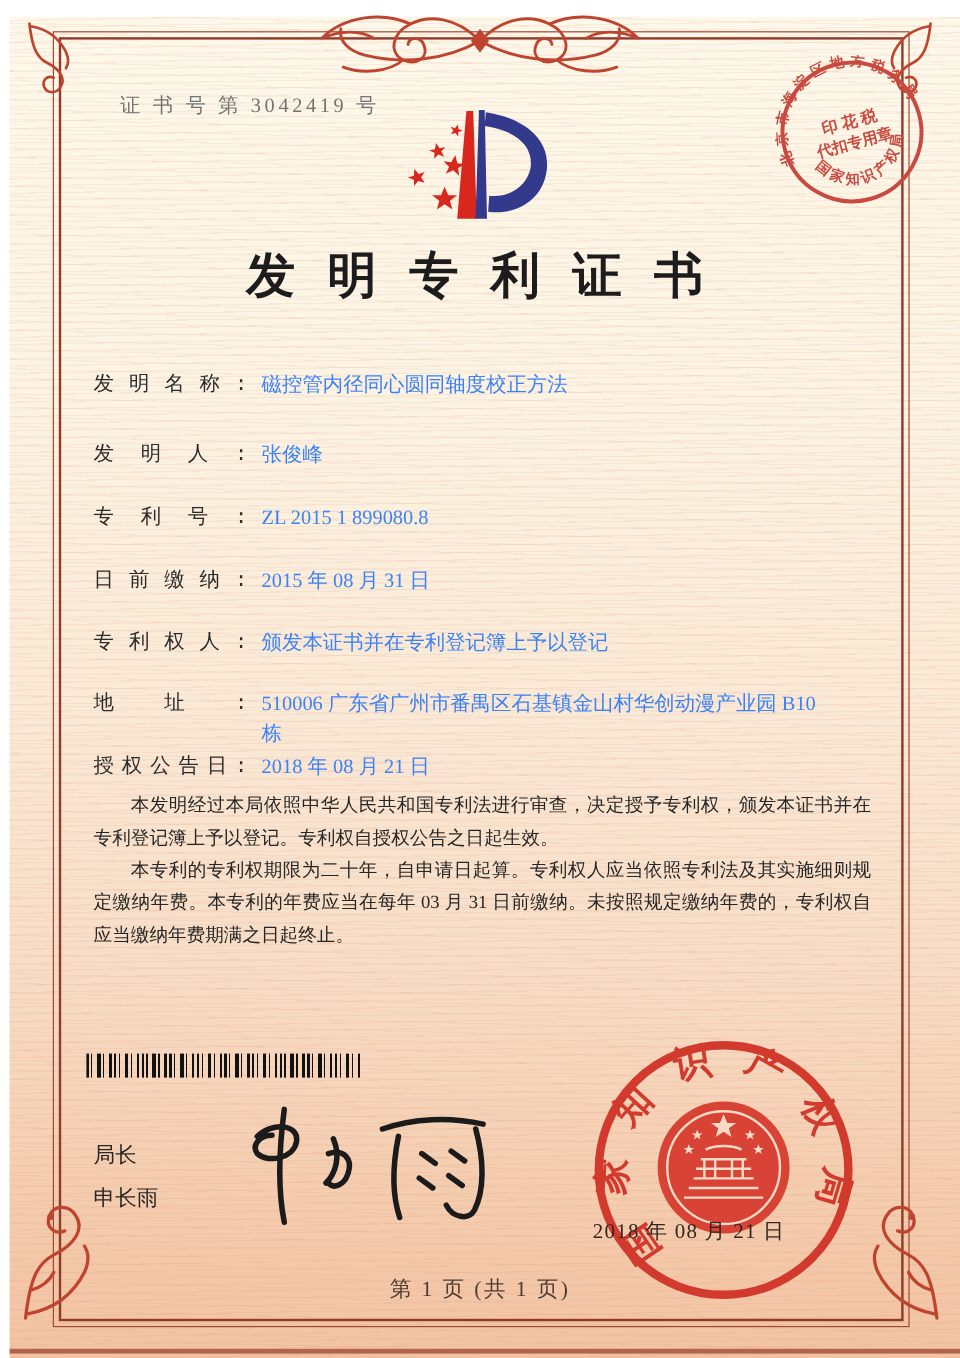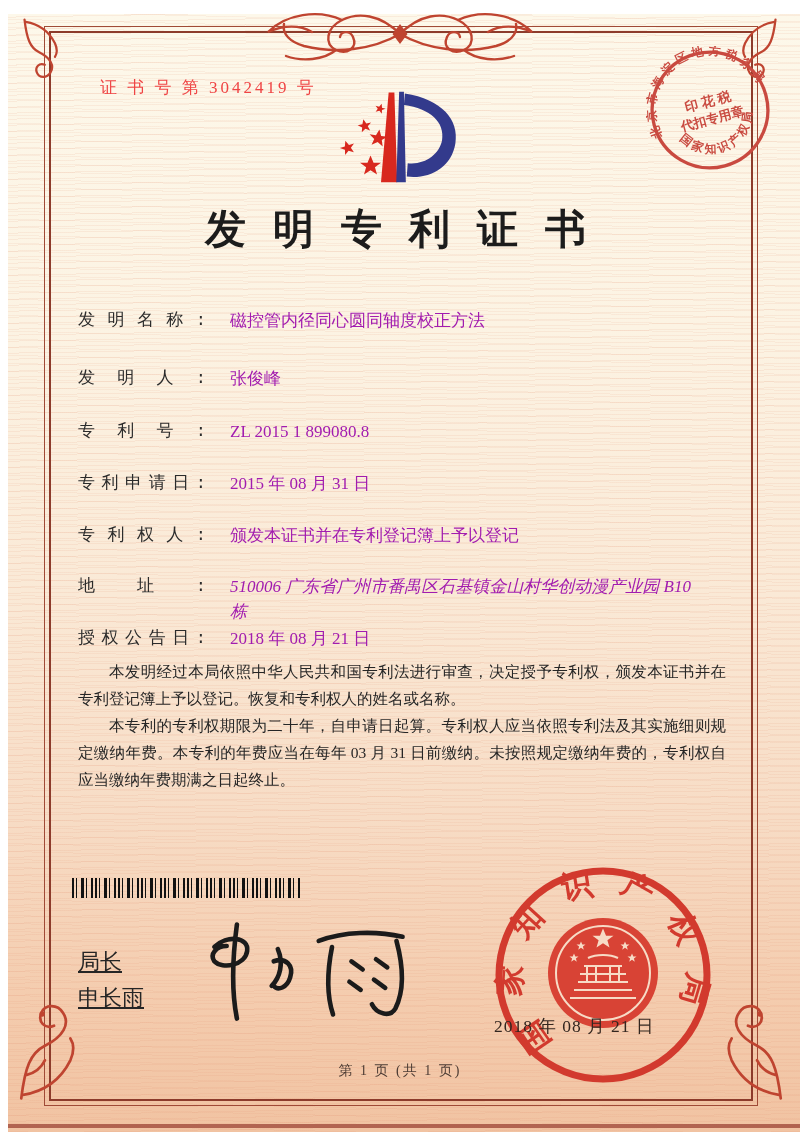--- a/index.html
+++ b/index.html
@@ -24,59 +24,59 @@
   .frame-outer{
     position:absolute;left:44px;top:26px;width:712px;height:1078px;
     border:1.5px solid #a04a36;
   }
   .frame-inner{
     position:absolute;inset:4px;border:2.5px solid #8d3b2b;
   }
   
   .cert-no{
     position:absolute;left:100px;top:76px;
-    font-size:17px;letter-spacing:3px;color:#ef4444;
+    font-size:17px;letter-spacing:3px;color:#737373;
   }
   .title{
     position:absolute;left:0;top:202px;width:800px;
     text-align:center;font-size:41px;font-weight:700;color:#1c1c1c;
     letter-spacing:27px;padding-left:18px;box-sizing:border-box;
   }
   .field-row{position:absolute;left:78px;width:648px;font-size:17px;color:#222;}
   .flabel{
     display:inline-block;width:128px;vertical-align:top;
     text-align:justify;text-align-last:justify;color:#2b2b2b;font-family:Liberation Mono, monospace;
   }
   .fvalue{
-    display:inline-block;vertical-align:top;margin-left:24px;max-width:486px;
-    color:#a21caf;line-height:25px;
+    display:inline-block;vertical-align:top;margin-left:12px;max-width:486px;
+    color:#3b82f6;line-height:25px;
   }
   .grant-right{position:absolute;left:326px;top:0;}
   .paras{
     position:absolute;left:78px;top:658px;width:648px;
     font-size:15.5px;line-height:27px;color:#262626;text-align:justify;
   }
   .paras p{margin:0;text-indent:2em;}
   
   .barcode{
     position:absolute;left:72px;top:878px;width:228px;height:20px;
     background:repeating-linear-gradient(90deg,
       #121212 0 2px,transparent 2px 4px,
       #121212 4px 5px,transparent 5px 9px,
       #121212 9px 12px,transparent 12px 14px,
       #121212 14px 15px,transparent 15px 19px,
       #121212 19px 21px,transparent 21px 23px);
   }
   
-  .officer{position:absolute;left:78px;top:944px;font-size:22px;color:#262626;line-height:36px;text-decoration:underline;}
+  .officer{position:absolute;left:78px;top:944px;font-size:18px;color:#262626;line-height:36px;}
   .signature{position:absolute;left:196px;top:916px;}
   
   .footer{
     position:absolute;left:0;top:1062px;width:800px;text-align:center;
-    font-size:14px;letter-spacing:2px;color:#4c3b33;
+    font-size:18px;letter-spacing:2px;color:#4c3b33;
   }
   
   .tax-stamp{position:absolute;left:646px;top:46px;}
   .big-seal{position:absolute;left:488px;top:862px;}
   .seal-date{
     position:absolute;left:494px;top:1014px;font-size:17.5px;color:#33261f;
     letter-spacing:1px;z-index:6;
   }
   .ornament{position:absolute;}
   svg{display:block;}
@@ -191,34 +191,34 @@
 <div class="field-row" style="top:308px;">
   <span class="flabel">发明名称:</span><span class="fvalue">磁控管内径同心圆同轴度校正方法</span>
 </div>
 <div class="field-row" style="top:366px;">
   <span class="flabel">发明人:</span><span class="fvalue">张俊峰</span>
 </div>
 <div class="field-row" style="top:419px;">
   <span class="flabel">专利号:</span><span class="fvalue">ZL 2015 1 899080.8</span>
 </div>
 <div class="field-row" style="top:471px;">
-  <span class="flabel">专利申请日:</span><span class="fvalue">2015 年 08 月 31 日</span>
+  <span class="flabel">日前缴纳:</span><span class="fvalue">2015 年 08 月 31 日</span>
 </div>
 <div class="field-row" style="top:523px;">
   <span class="flabel">专利权人:</span><span class="fvalue">颁发本证书并在专利登记簿上予以登记</span>
 </div>
 <div class="field-row" style="top:574px;">
-  <span class="flabel">地址:</span><span class="fvalue" style="max-width:480px;font-style:italic;">510006 广东省广州市番禺区石基镇金山村华创动漫产业园 B10 栋</span>
+  <span class="flabel">地址:</span><span class="fvalue" style="max-width:480px;">510006 广东省广州市番禺区石基镇金山村华创动漫产业园 B10 栋</span>
 </div>
 <div class="field-row" style="top:626px;">
   <span class="flabel">授权公告日:</span><span class="fvalue">2018 年 08 月 21 日</span>
 </div>
 
 <div class="paras">
-  <p>本发明经过本局依照中华人民共和国专利法进行审查，决定授予专利权，颁发本证书并在专利登记簿上予以登记。恢复和专利权人的姓名或名称。</p>
+  <p>本发明经过本局依照中华人民共和国专利法进行审查，决定授予专利权，颁发本证书并在专利登记簿上予以登记。专利权自授权公告之日起生效。</p>
   <p>本专利的专利权期限为二十年，自申请日起算。专利权人应当依照专利法及其实施细则规定缴纳年费。本专利的年费应当在每年 03 月 31 日前缴纳。未按照规定缴纳年费的，专利权自应当缴纳年费期满之日起终止。</p>
 </div>
 
 <div class="barcode"></div>
 
 <div class="officer">
   <div>局长</div>
   <div>申长雨</div>
 </div>
 

